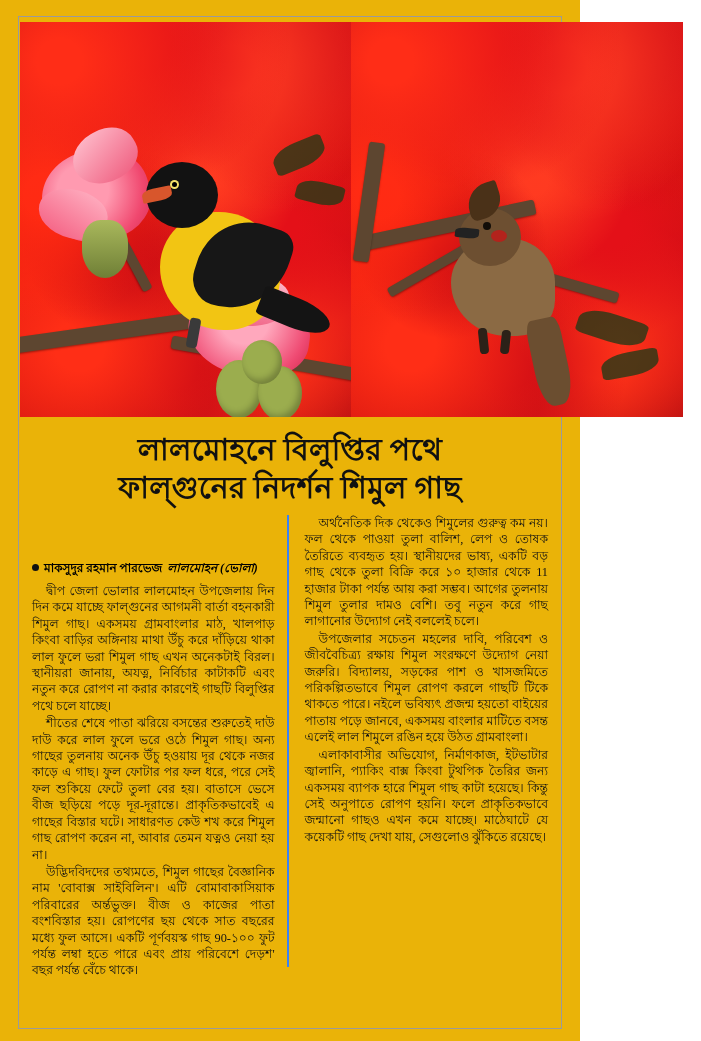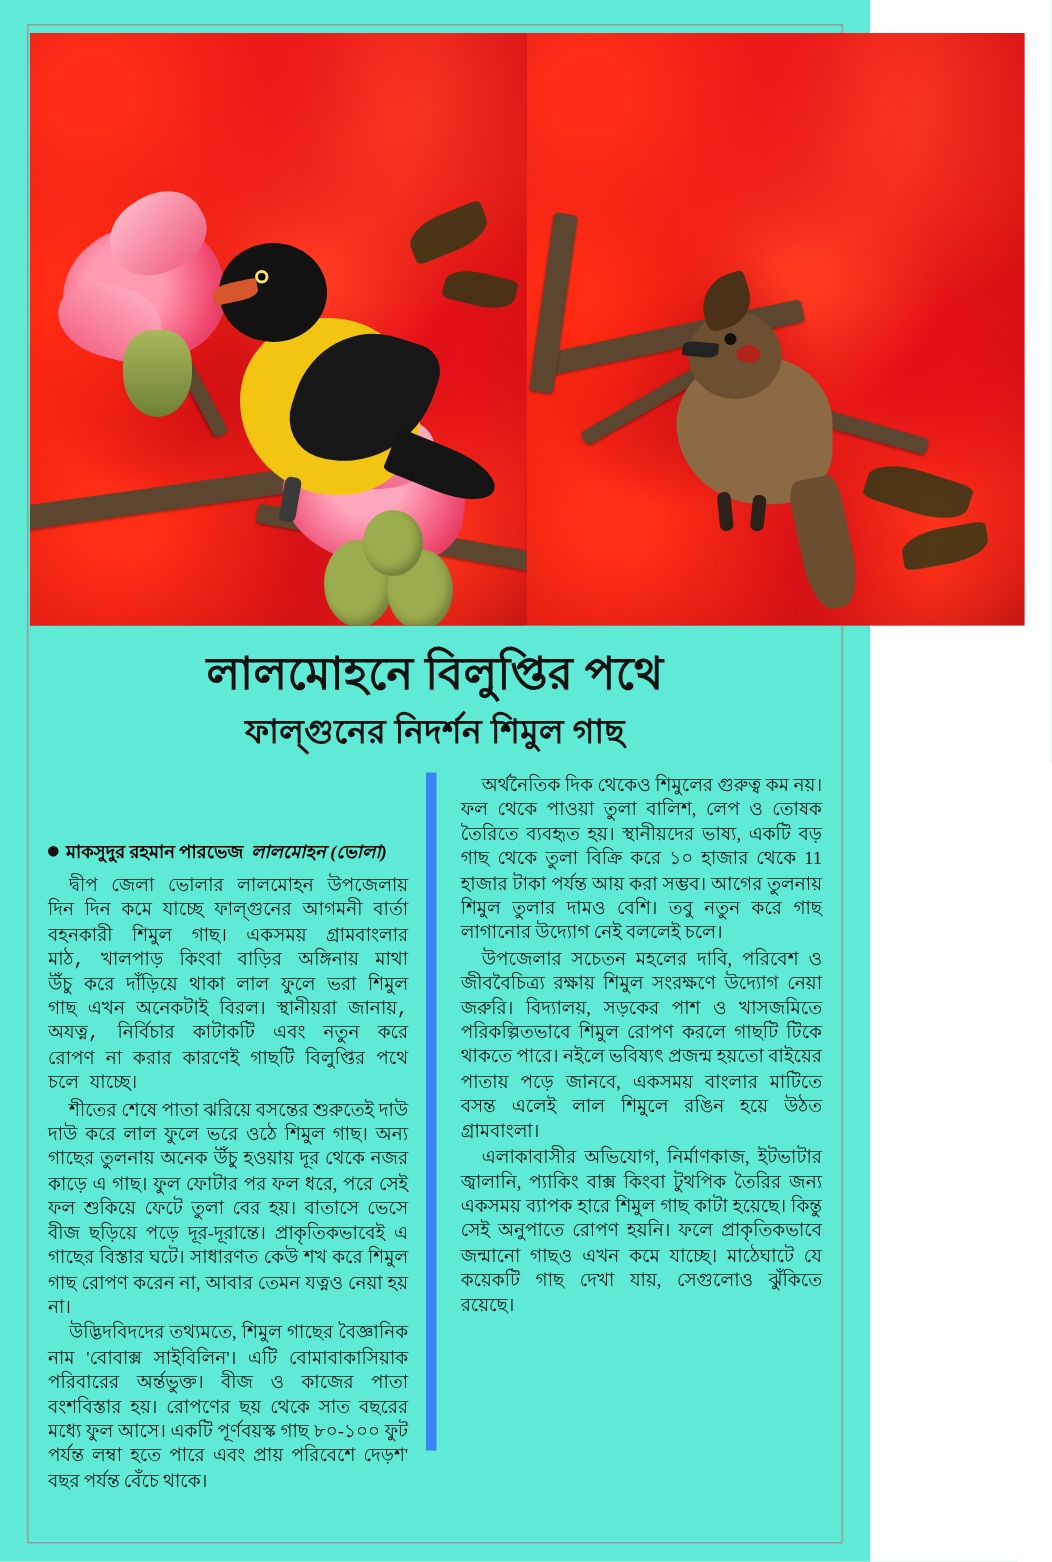--- a/index.html
+++ b/index.html
@@ -10,21 +10,21 @@
   body {
     width: 701px;
     height: 1041px;
     font-family: "Liberation Sans", sans-serif;
     overflow: hidden;
   }
   .page {
     position: relative;
     width: 580px;
     height: 1041px;
-    background: #5eead4;
+    background: #eab308;
     box-sizing: border-box;
     padding: 18px 20px 14px 20px;
   }
   .page-border {
     position: absolute;
     left: 18px;
     top: 16px;
     right: 18px;
     bottom: 12px;
     border: 1px solid #9a9a9a;
@@ -138,37 +138,37 @@
     color: #111;
     font-weight: bold;
     letter-spacing: .3px;
   }
   .headline .line1 {
     font-size: 30px;
     line-height: 38px;
     display: block;
   }
   .headline .line2 {
-    font-size: 22px;
+    font-size: 30px;
     line-height: 38px;
     display: block;
   }
 
   
   .columns {
     display: flex;
     gap: 16px;
     margin: 8px 12px 0 12px;
     height: 452px;
   }
   .col {
     width: 313px;
     position: relative;
   }
-  .col.left  { border-right: 7px solid #3b82f6; padding-right: 12px; width: 312px;}
+  .col.left  { border-right: 2px solid #3b82f6; padding-right: 12px; width: 312px;}
   .byline {
     display: flex;
     align-items: baseline;
     gap: 5px;
     font-family: "Liberation Serif", serif;
     font-size: 12px;
     font-weight: bold;
     margin-bottom: 4px;
   }
   .byline .bullet {
@@ -187,21 +187,21 @@
   p.body {
     font-family: "Liberation Serif", serif;
     font-size: 12.3px;
     line-height: 16.4px;
     text-align: justify;
     margin: 0 0 1px 0;
     text-indent: 14px;
     color: #121212;
     word-spacing: -0.3px;
   }
-  p.body.first { text-indent: 14px; font-family: Liberation Mono, monospace; }
+  p.body.first { text-indent: 14px; }
 </style>
 </head>
 <body>
 
 <div class="page">
   <div class="page-border"></div>
 
   <div class="photo-block">
 
     <div class="photo-left">
@@ -268,21 +268,21 @@
   <div class="columns">
 
     <div class="col left">
       <div class="byline">
         <span class="bullet"></span>
         <span>মাকসুদুর রহমান পারভেজ</span>
         <span class="loc">লালমোহন (ভোলা)</span>
       </div>
       <p class="body first">দ্বীপ জেলা ভোলার লালমোহন উপজেলায় দিন দিন কমে যাচ্ছে ফাল্গুনের আগমনী বার্তা বহনকারী শিমুল গাছ। একসময় গ্রামবাংলার মাঠ, খালপাড় কিংবা বাড়ির অঙ্গিনায় মাথা উঁচু করে দাঁড়িয়ে থাকা লাল ফুলে ভরা শিমুল গাছ এখন অনেকটাই বিরল। স্থানীয়রা জানায়, অযত্ন, নির্বিচার কাটাকটি এবং নতুন করে রোপণ না করার কারণেই গাছটি বিলুপ্তির পথে চলে যাচ্ছে।</p>
       <p class="body">শীতের শেষে পাতা ঝরিয়ে বসন্তের শুরুতেই দাউ দাউ করে লাল ফুলে ভরে ওঠে শিমুল গাছ। অন্য গাছের তুলনায় অনেক উঁচু হওয়ায় দূর থেকে নজর কাড়ে এ গাছ। ফুল ফোটার পর ফল ধরে, পরে সেই ফল শুকিয়ে ফেটে তুলা বের হয়। বাতাসে ভেসে বীজ ছড়িয়ে পড়ে দূর-দূরান্তে। প্রাকৃতিকভাবেই এ গাছের বিস্তার ঘটে। সাধারণত কেউ শখ করে শিমুল গাছ রোপণ করেন না, আবার তেমন যত্নও নেয়া হয় না।</p>
-      <p class="body">উদ্ভিদবিদদের তথ্যমতে, শিমুল গাছের বৈজ্ঞানিক নাম 'বোবাক্স সাইবিলিন'। এটি বোমাবাকাসিয়াক পরিবারের অর্ন্তভুক্ত। বীজ ও কাজের পাতা বংশবিস্তার হয়। রোপণের ছয় থেকে সাত বছরের মধ্যে ফুল আসে। একটি পূর্ণবয়স্ক গাছ ৮০-১০০ ফুট পর্যন্ত লম্বা হতে পারে এবং প্রায় পরিবেশে দেড়শ' বছর পর্যন্ত বেঁচে থাকে।</p>
+      <p class="body">উদ্ভিদবিদদের তথ্যমতে, শিমুল গাছের বৈজ্ঞানিক নাম 'বোবাক্স সাইবিলিন'। এটি বোমাবাকাসিয়াক পরিবারের অর্ন্তভুক্ত। বীজ ও কাজের পাতা বংশবিস্তার হয়। রোপণের ছয় থেকে সাত বছরের মধ্যে ফুল আসে। একটি পূর্ণবয়স্ক গাছ 90-১০০ ফুট পর্যন্ত লম্বা হতে পারে এবং প্রায় পরিবেশে দেড়শ' বছর পর্যন্ত বেঁচে থাকে।</p>
     </div>
 
     <div class="col right">
       <p class="body">অর্থনৈতিক দিক থেকেও শিমুলের গুরুত্ব কম নয়। ফল থেকে পাওয়া তুলা বালিশ, লেপ ও তোষক তৈরিতে ব্যবহৃত হয়। স্থানীয়দের ভাষ্য, একটি বড় গাছ থেকে তুলা বিক্রি করে ১০ হাজার থেকে 11 হাজার টাকা পর্যন্ত আয় করা সম্ভব। আগের তুলনায় শিমুল তুলার দামও বেশি। তবু নতুন করে গাছ লাগানোর উদ্যোগ নেই বললেই চলে।</p>
       <p class="body">উপজেলার সচেতন মহলের দাবি, পরিবেশ ও জীববৈচিত্র্য রক্ষায় শিমুল সংরক্ষণে উদ্যোগ নেয়া জরুরি। বিদ্যালয়, সড়কের পাশ ও খাসজমিতে পরিকল্পিতভাবে শিমুল রোপণ করলে গাছটি টিকে থাকতে পারে। নইলে ভবিষ্যৎ প্রজন্ম হয়তো বাইয়ের পাতায় পড়ে জানবে, একসময় বাংলার মাটিতে বসন্ত এলেই লাল শিমুলে রঙিন হয়ে উঠত গ্রামবাংলা।</p>
       <p class="body">এলাকাবাসীর অভিযোগ, নির্মাণকাজ, ইটভাটার জ্বালানি, প্যাকিং বাক্স কিংবা টুথপিক তৈরির জন্য একসময় ব্যাপক হারে শিমুল গাছ কাটা হয়েছে। কিন্তু সেই অনুপাতে রোপণ হয়নি। ফলে প্রাকৃতিকভাবে জন্মানো গাছও এখন কমে যাচ্ছে। মাঠেঘাটে যে কয়েকটি গাছ দেখা যায়, সেগুলোও ঝুঁকিতে রয়েছে।</p>
     </div>
   </div>
 </div>
 

